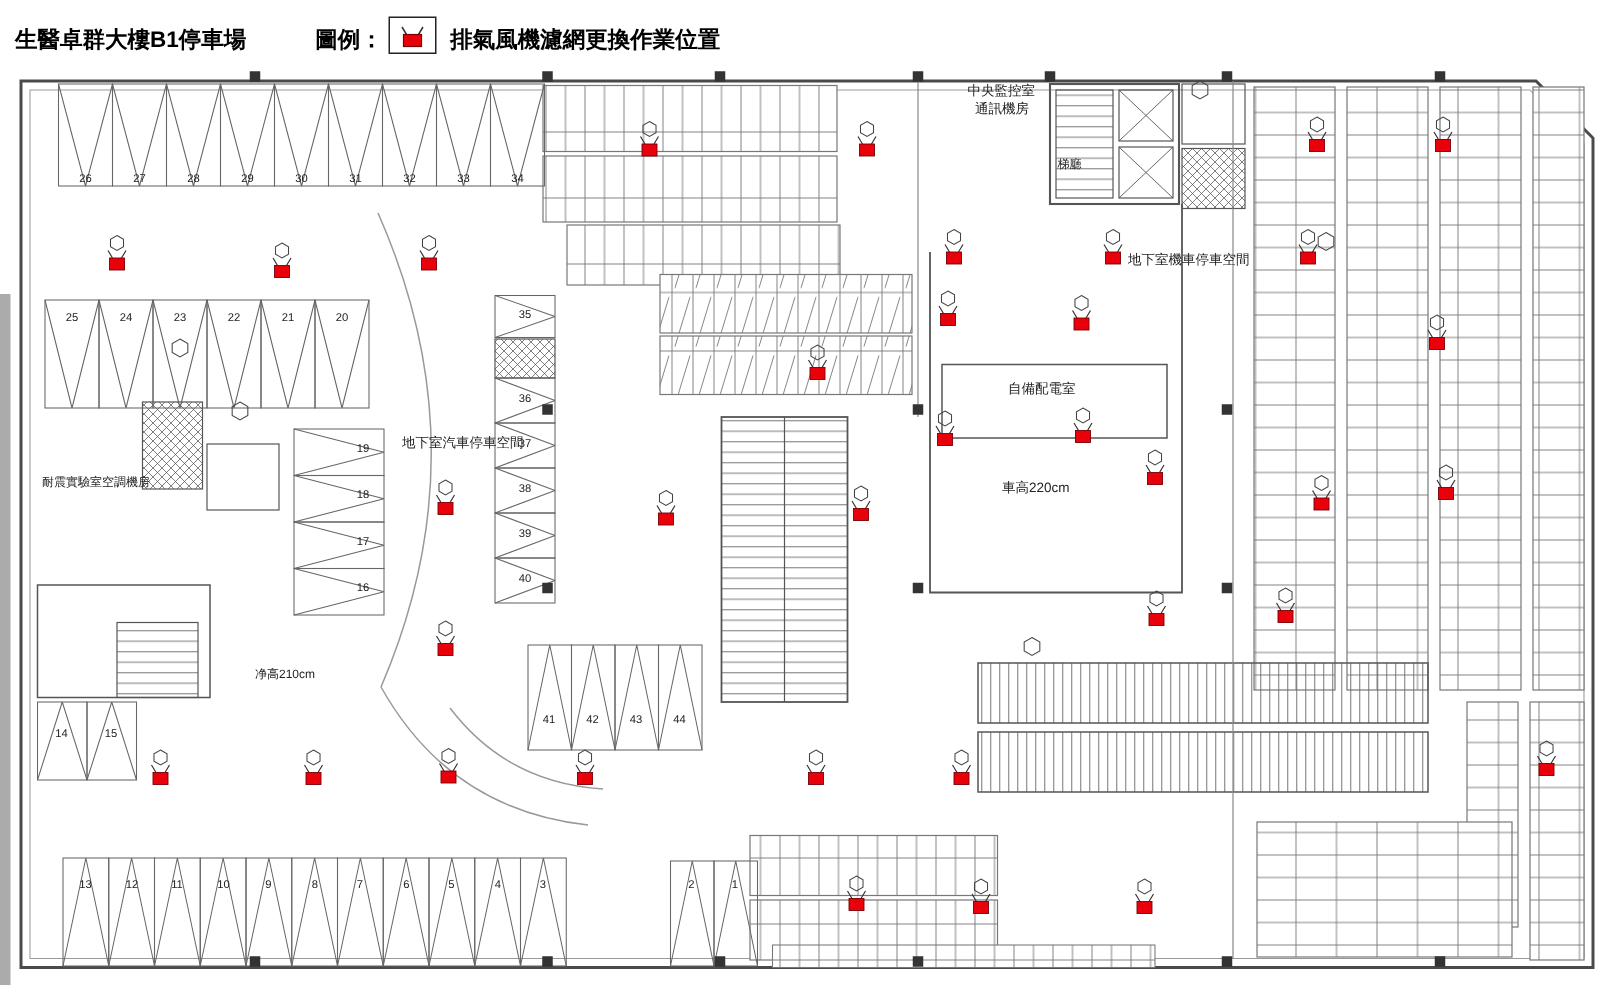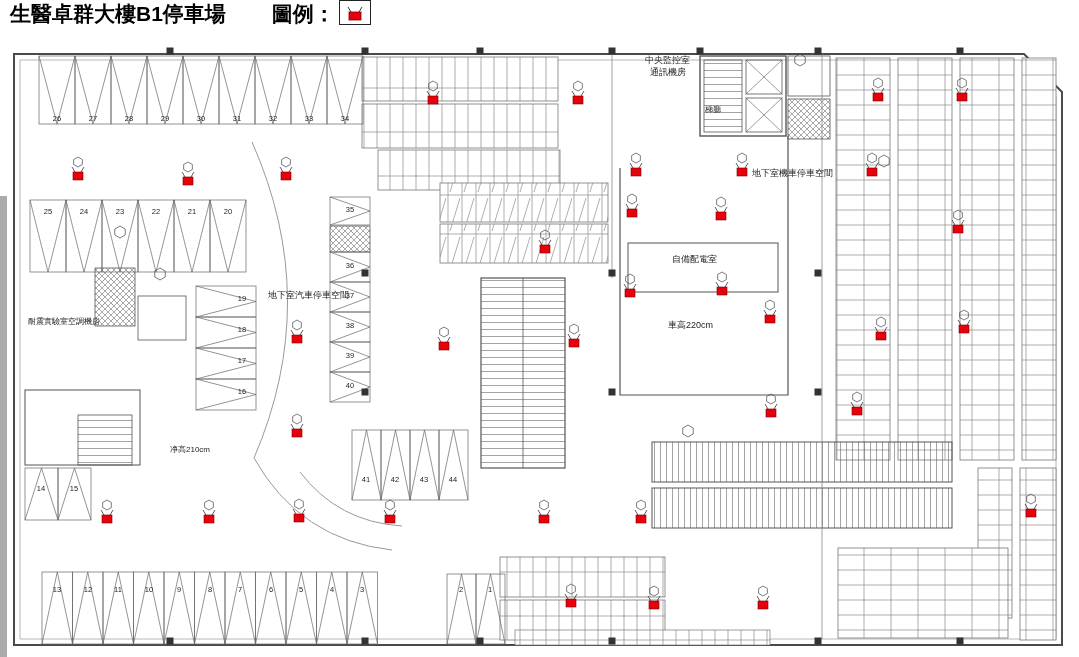--- a/index.html
+++ b/index.html
@@ -1,37 +1,38 @@
 <!DOCTYPE html>
 <html><head>
 <meta charset="utf-8">
 <style>
   html,body{margin:0;padding:0;background:#fff;}
   body{font-family:"Liberation Sans","DejaVu Sans",sans-serif;}
   .page{position:relative;width:1079px;height:657px;background:#fff;overflow:hidden;}
-  .header{display:flex;align-items:flex-start;height:36px;padding-left:10px;font-weight:bold;font-size:21px;color:#000;white-space:nowrap;}
+  .header{display:flex;align-items:flex-end;height:36px;padding-left:10px;font-weight:bold;font-size:15px;color:#000;white-space:nowrap;}
   .header .title{margin-right:46px;}
   .legend-icon{display:inline-flex;width:30px;height:23px;border:1.6px solid #222;align-items:center;justify-content:center;margin:0 9px 0 4px;background:#fff;}
   svg.plan{position:absolute;top:36px;left:0;}
   svg text{font-family:"Liberation Sans","DejaVu Sans",sans-serif;fill:#222;}
 </style>
 </head>
 <body>
 
 <div class="page">
 
   <div class="header">
     <span class="title">生醫卓群大樓B1停車場</span>
     <span>圖例：</span>
     <span class="legend-icon">
       <svg width="24" height="18" viewBox="0 0 24 18">
         <path d="M8 8 L5 3 M16 8 L19 3" stroke="#333" stroke-width="1" fill="none"></path>
         <rect x="6" y="8" width="12" height="8" fill="#e8000b" stroke="#7a0005" stroke-width="0.8"></rect>
       </svg>
     </span>
+    <span>排氣風機濾網更換作業位置</span>
   </div>
 
   <svg class="plan" width="1079" height="621" viewBox="0 36 1079 621">
     <defs>
       <pattern id="vcell" width="13" height="44" patternUnits="userSpaceOnUse">
         <rect x="0" y="0" width="13" height="44" fill="white" stroke="#777" stroke-width="0.6"></rect>
       </pattern>
       <pattern id="scell" width="14" height="39" patternUnits="userSpaceOnUse">
         <rect width="14" height="39" fill="white" stroke="#777" stroke-width="0.6"></rect>
         <line x1="2" y1="36" x2="12" y2="3" stroke="#777" stroke-width="0.6"></line>

